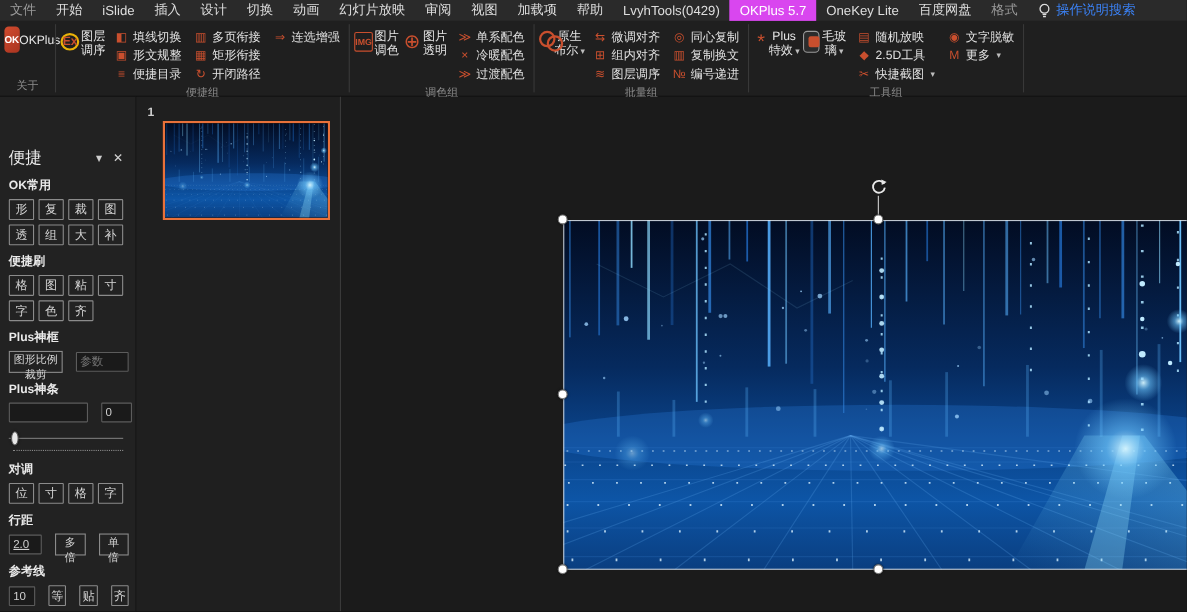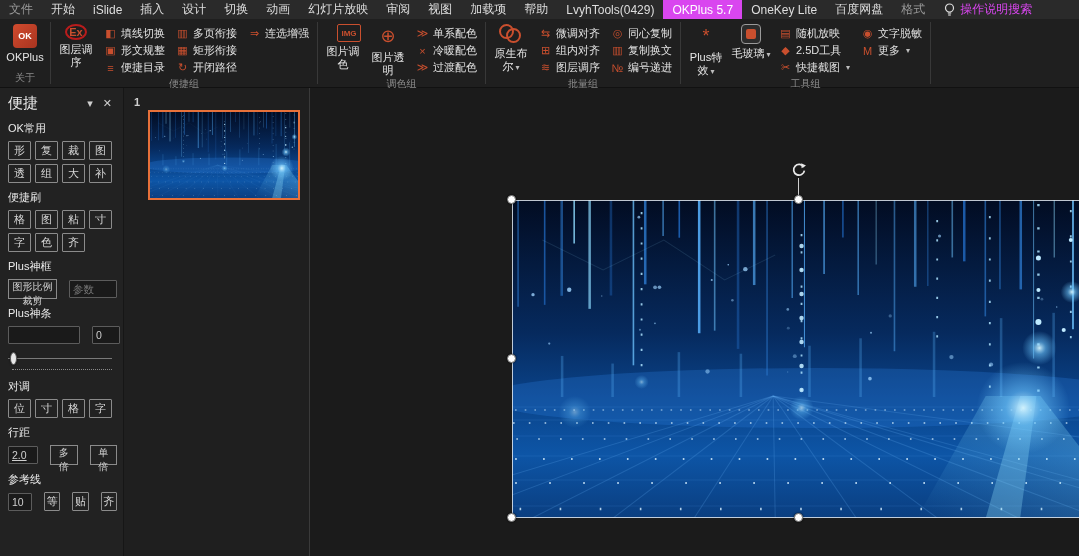--- a/index.html
+++ b/index.html
@@ -5,56 +5,56 @@
   * { box-sizing: border-box; margin: 0; padding: 0; }
   html,body { background:#111; }
   body { font-family:"Liberation Sans", sans-serif; }
   .app { position:relative; width:1079px; height:556px; background:#1c1c1c; color:#e4e4e4; overflow:hidden; }
 
   
   .menubar { display:flex; align-items:stretch; height:19px; background:#2a2a2a; font-size:12px; color:#dedede; }
   .menubar .mi { display:flex; align-items:center; padding:0 9px; cursor:default; white-space:nowrap; }
   .menubar .mi.dim { color:#9a9a9a; }
   .menubar .mi.active { background:#d946ef; color:#fff; }
-  .menubar .search { display:flex; align-items:center; gap:5px; padding:0 10px; color:#d946ef; }
+  .menubar .search { display:flex; align-items:center; gap:5px; padding:0 10px; color:#3b82f6; }
   .bulb-icon svg { display:block; }
 
   
   .ribbon { display:flex; height:69px; background:#1f1f1f; border-bottom:1px solid #111; align-items:stretch; }
   .rgroup { display:flex; flex-direction:column; padding:2px 4px 0 4px; }
   .rgroup .content { display:flex; flex:1; align-items:flex-start; gap:3px; }
   .rgroup .glabel { text-align:center; font-size:10px; color:#8d8d8d; padding:1px 0 2px; }
   .vsep { width:1px; background:#383838; margin:3px 0; }
-  .bigbtn { display:flex; flex-direction:column; align-items:center; justify-content:flex-start; width:42px; padding-top:3px; cursor:pointer; border-radius:2px; }
+  .bigbtn { display:flex; flex-direction:row; align-items:center; justify-content:flex-start; width:42px; padding-top:3px; cursor:pointer; border-radius:2px; }
   .bigbtn .blabel { font-size:11px; line-height:1.15; text-align:center; color:#e6e6e6; margin-top:3px; }
   .bigicon { width:24px; height:24px; display:flex; align-items:center; justify-content:center; }
   .logo-ok { width:24px; height:24px; border-radius:4px; background:linear-gradient(135deg,#d14b2e,#a93420); color:#fff; font-size:9px; font-weight:bold; display:flex; align-items:center; justify-content:center; }
-  .icon-ex { width:22px; height:16px; border:2px solid #b91c1c; border-radius:50%; color:#c94f2e; font-weight:bold; font-size:11px; display:flex; align-items:center; justify-content:center; }
-  .icon-img { width:24px; height:18px; border:1.5px solid #c94f2e; border-radius:2px; color:#c94f2e; font-size:8px; font-weight:bold; display:flex; align-items:center; justify-content:center;margin-left:12px; }
+  .icon-ex { width:22px; height:16px; border:2px solid #eab308; border-radius:50%; color:#c94f2e; font-weight:bold; font-size:11px; display:flex; align-items:center; justify-content:center; }
+  .icon-img { width:24px; height:18px; border:1.5px solid #c94f2e; border-radius:2px; color:#c94f2e; font-size:8px; font-weight:bold; display:flex; align-items:center; justify-content:center; }
   .icon-glyph { color:#c94f2e; font-size:18px; line-height:1; }
   .icon-bool { position:relative; width:24px; height:20px; }
   .icon-bool i { position:absolute; width:15px; height:15px; border:2px solid #c94f2e; border-radius:50%; }
   .icon-bool i:first-child { left:0; top:0; }
   .icon-bool i:last-child { left:7px; top:4px; }
   .icon-glass { width:20px; height:20px; border:1.5px solid #9a9a9a; border-radius:4px; position:relative; background:rgba(255,255,255,.06); }
   .icon-glass i { position:absolute; left:4px; top:4px; width:10px; height:10px; background:#c94f2e; border-radius:2px; }
   .smallcol { display:flex; flex-direction:column; justify-content:flex-start; padding-top:4px; }
   .smbtn { display:flex; align-items:center; gap:4px; height:17px; padding:0 4px; font-size:11px; color:#e2e2e2; cursor:pointer; border-radius:2px; white-space:nowrap; }
   .smbtn .sicon { color:#c94f2e; font-size:11px; width:13px; text-align:center; }
   .caret { color:#bdbdbd; font-size:8px; margin-left:2px; }
 
   
   .contentrow { display:flex; height:468px; }
 
   
   .sidebar { width:124px; background:#222; border-right:1px solid #161616; padding:6px 6px 0 8px; font-size:11px; overflow:hidden; }
-  .sb-head { display:flex; align-items:center; margin-bottom:8px; }
+  .sb-head { display:flex; align-items:center; margin-bottom:8px;margin-top:40px; }
   .sb-title { font-size:15px; color:#ececec; flex:1; }
   .sb-head .hicon { color:#cfcfcf; font-size:11px; padding:0 5px; cursor:pointer; }
-  .sb-sec { font-size:11px; font-weight:normal; color:#eaeaea; margin:7px 0 5px; }
+  .sb-sec { font-size:11px; font-weight:bold; color:#eaeaea; margin:7px 0 5px; }
   .btngrid { display:flex; flex-wrap:wrap; gap:4px; }
   .sqbtn { width:23px; height:19px; border:1px solid #8b8b8b; background:transparent; color:#d6d6d6; font-size:11px; display:flex; align-items:center; justify-content:center; cursor:pointer; border-radius:1px; }
   .rowline { display:flex; gap:12px; align-items:center; }
   .sb-input { background:#1a1a1a; border:1px solid #5c5c5c; color:#cfcfcf; font-size:10.5px; height:18px; padding:0 3px; border-radius:1px; font-family:"Liberation Sans",sans-serif; }
   .wide-btn { height:20px; border:1px solid #8b8b8b; background:transparent; color:#d6d6d6; font-size:10px; padding:0 3px; cursor:pointer; }
   .slider { position:relative; width:104px; height:14px; margin-top:8px; }
   .slider .track { position:absolute; left:0; right:0; top:6px; height:1px; background:#7a7a7a; }
   .slider .handle { position:absolute; left:2px; top:0; width:7px; height:13px; background:#e8e8e8; border:1px solid #555; cursor:pointer; }
   .ticks { width:100px; height:3px; margin:3px 0 0 4px; border-top:1px dotted #8a8a8a; }
 

